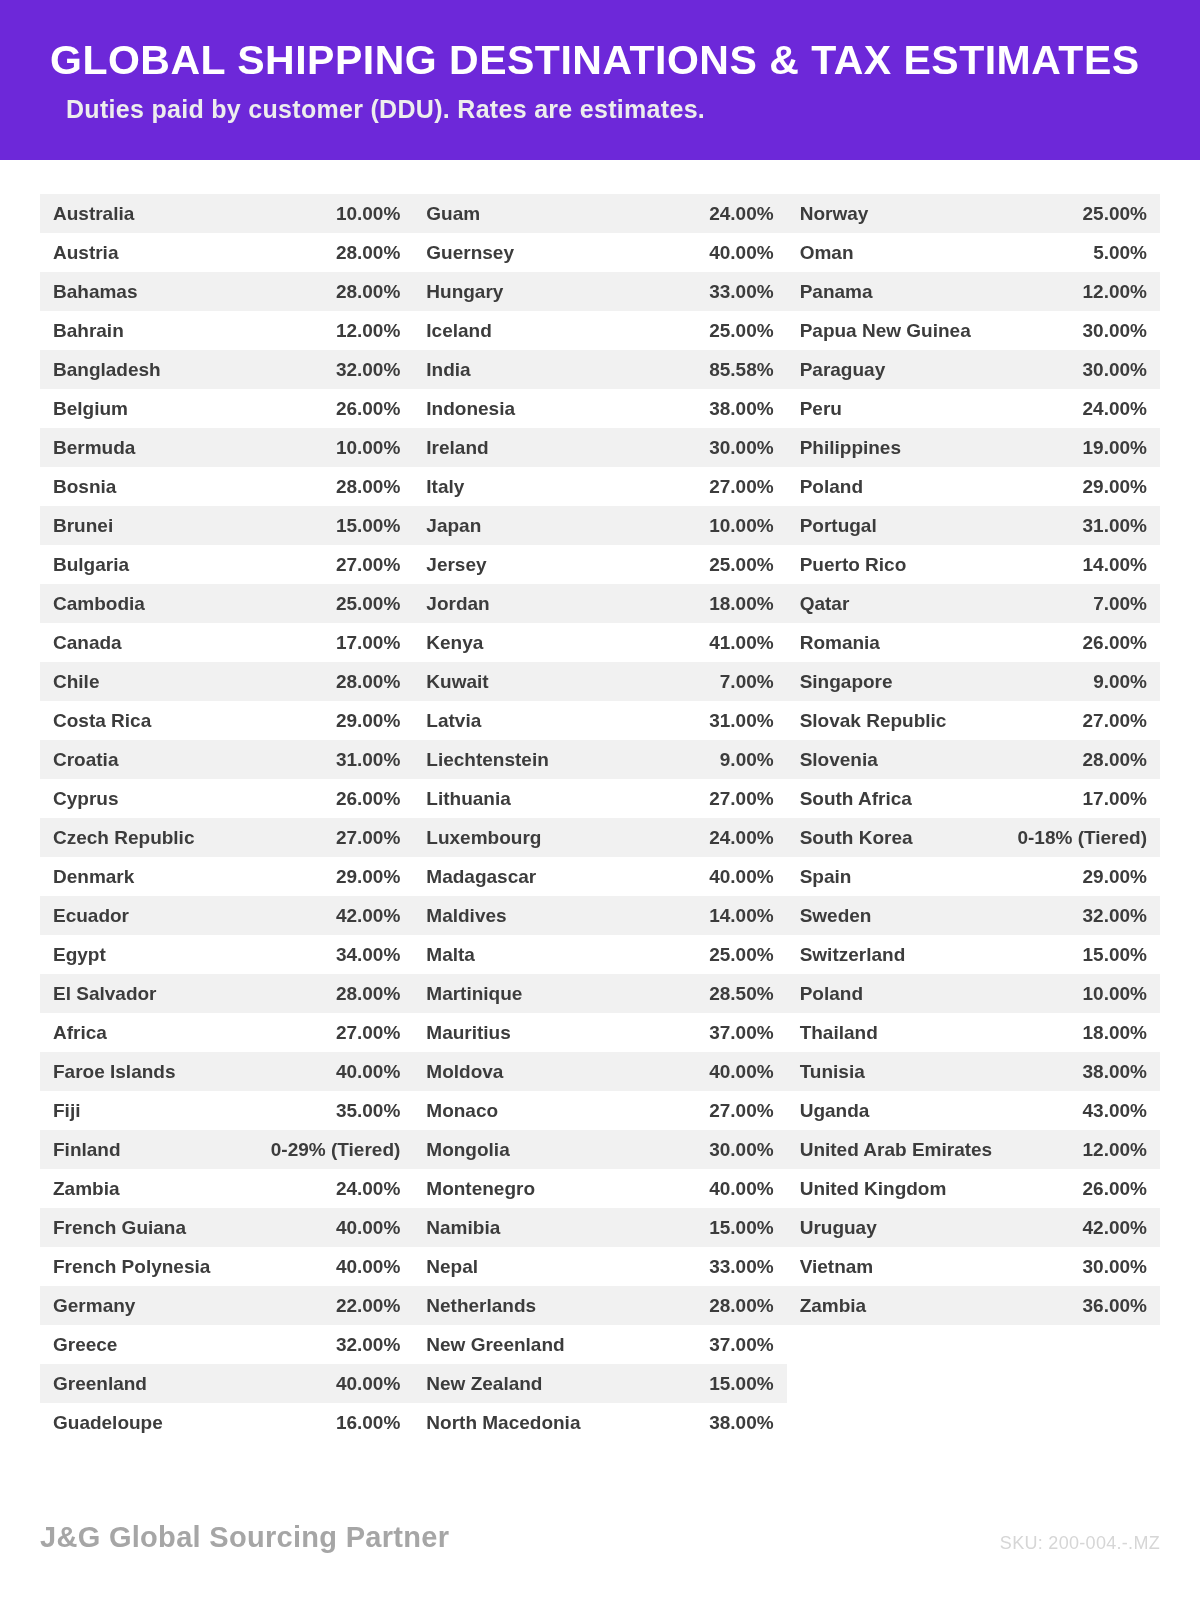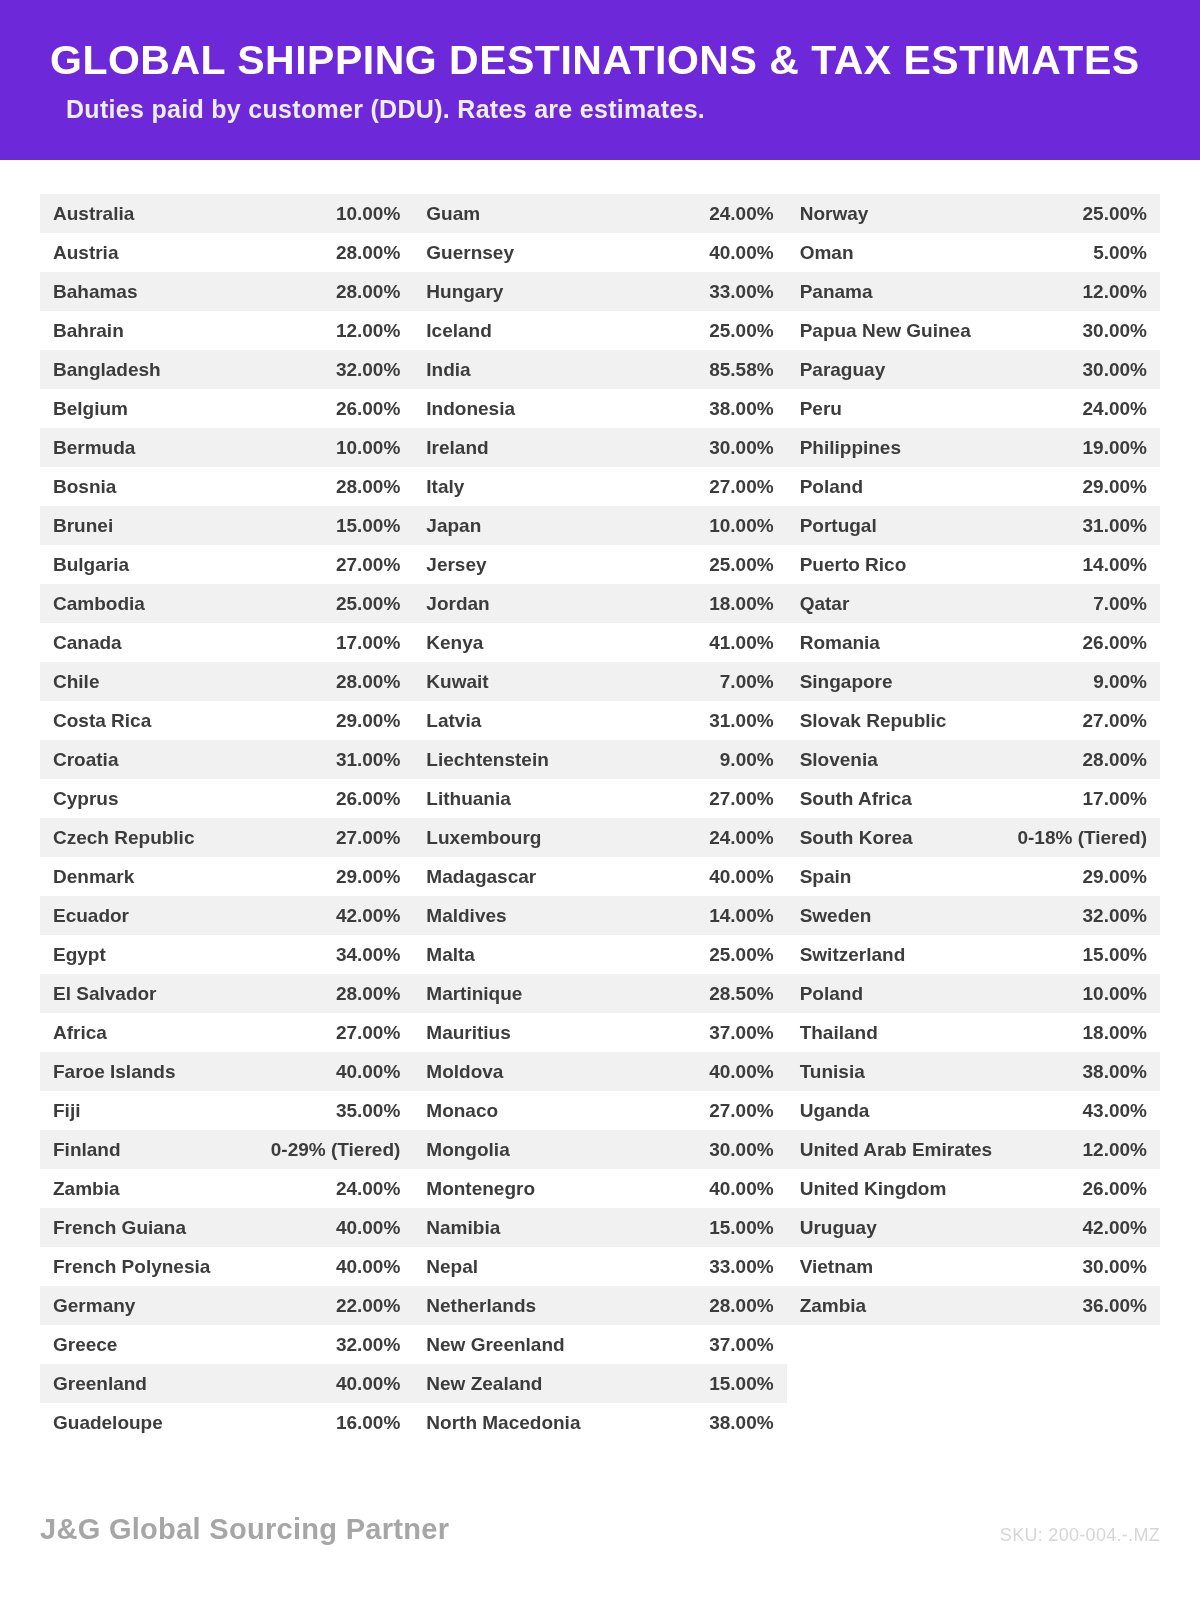--- a/index.html
+++ b/index.html
@@ -51,21 +51,21 @@
     box-sizing: border-box;
   }
   .col .row:nth-child(odd) { background: #f1f1f1; }
   .col .row:nth-child(even) { background: #ffffff; }
   .country { white-space: nowrap; }
   .rate { white-space: nowrap; text-align: right; }
   .footer {
     position: absolute;
     left: 40px;
     right: 40px;
-    bottom: 54px;
+    bottom: 46px;
     display: flex;
     justify-content: space-between;
     align-items: flex-end;
   }
   .brand {
     color: #a6a6a6;
     font-size: 29px;
     font-weight: bold;
     letter-spacing: 0.3px;
   }

